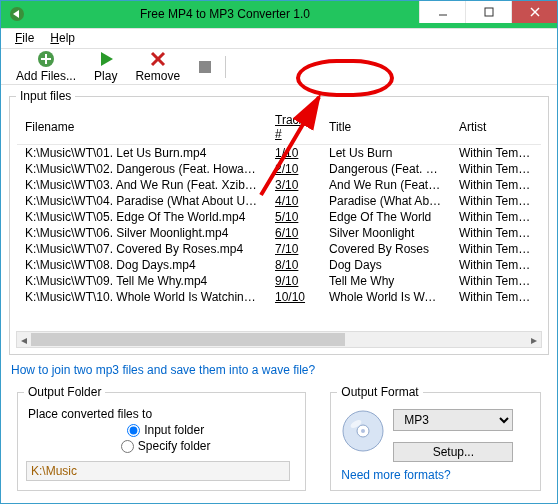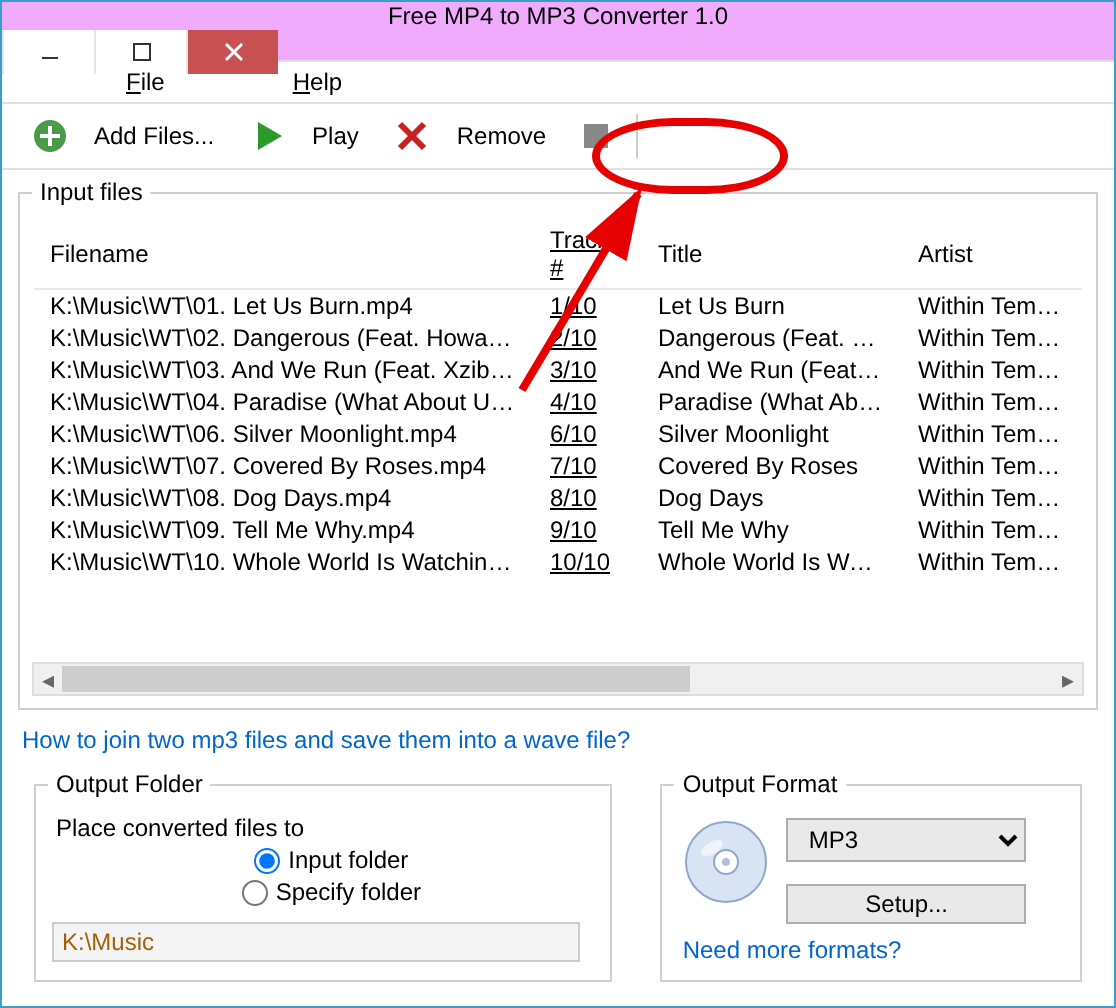--- a/index.html
+++ b/index.html
@@ -1,28 +1,28 @@
 <!DOCTYPE html>
 <html><head>
 <meta charset="utf-8">
 <style>
 * { margin:0; padding:0; box-sizing:border-box; font-family:"Segoe UI",Tahoma,sans-serif; font-size:12px; }
 body { background:#fff; }
 .window { width:558px; height:504px; border:1px solid #3a9ecb; display:flex; flex-direction:column; background:#fff; position:relative; }
-.titlebar { height:30px; background:#f0abfc; display:flex; align-items:center; border-bottom:1px solid #e0e0e0;flex-direction:column; }
+.titlebar { height:30px; background:#22c55e; display:flex; align-items:center; border-bottom:1px solid #e0e0e0; }
 .app-icon { width:16px; height:16px; margin:0 6px 0 8px; }
 .title { flex:1; text-align:center; color:#000; font-size:12px; }
 .win-btns { display:flex; height:22px; align-self:flex-start; }
 .win-btn { width:46px; height:22px; display:flex; align-items:center; justify-content:center; background:#fff; border-left:1px solid #e5e5e5; }
 .win-btn.close { background:#c75050; color:#fff; }
 .menubar { height:22px; display:flex; align-items:center; padding:0 6px; border-bottom:1px solid #e0e0e0; }
-.menu-item { padding:2px 8px; text-decoration:underline; text-decoration-color:transparent;margin-left:48px; }
+.menu-item { padding:2px 8px; text-decoration:underline; text-decoration-color:transparent; }
 .menu-item::first-letter { text-decoration:underline; }
 .toolbar { height:36px; display:flex; align-items:center; padding:0 8px; gap:4px; border-bottom:1px solid #e0e0e0; }
-.tb-btn { display:flex; align-items:center; gap:13px; padding:3px 6px; border:1px solid transparent; cursor:pointer; }
+.tb-btn { display:flex; align-items:center; gap:1px; padding:3px 6px; border:1px solid transparent; cursor:pointer;flex-direction:column; }
 .tb-sep { width:1px; height:22px; background:#ccc; margin:0 2px; }
 .fieldset { border:1px solid #d0d0d0; margin:4px 8px; padding:6px; }
 .fieldset legend { padding:0 4px; color:#000; }
 .table-wrap { height:220px; overflow:auto; border:1px solid #fff; }
 table { width:100%; border-collapse:collapse; }
 th { text-align:left; font-weight:normal; padding:3px 8px; background:#fff; border-bottom:1px solid #e8e8e8; position:sticky; top:0; }
 td { padding:1px 8px; white-space:nowrap; overflow:hidden; text-overflow:ellipsis; }
 .col-file { width:250px; max-width:250px; }
 .col-track { width:60px; max-width:60px;text-decoration:underline; }
 .col-title { width:130px; max-width:130px; }
@@ -139,20 +139,26 @@
               <td class="col-title">And We Run (Feat. Xzi...</td>
               <td class="col-artist">Within Temptat</td>
             </tr>
             <tr>
               <td class="col-file">K:\Music\WT\04. Paradise (What About Us) (...</td>
               <td class="col-track">4/10</td>
               <td class="col-title">Paradise (What About ...</td>
               <td class="col-artist">Within Temptat</td>
             </tr>
             <tr>
+              <td class="col-file">K:\Music\WT\05. Edge Of The World.mp4</td>
+              <td class="col-track">5/10</td>
+              <td class="col-title">Edge Of The World</td>
+              <td class="col-artist">Within Temptat</td>
+            </tr>
+            <tr>
               <td class="col-file">K:\Music\WT\06. Silver Moonlight.mp4</td>
               <td class="col-track">6/10</td>
               <td class="col-title">Silver Moonlight</td>
               <td class="col-artist">Within Temptat</td>
             </tr>
             <tr>
               <td class="col-file">K:\Music\WT\07. Covered By Roses.mp4</td>
               <td class="col-track">7/10</td>
               <td class="col-title">Covered By Roses</td>
               <td class="col-artist">Within Temptat</td>

